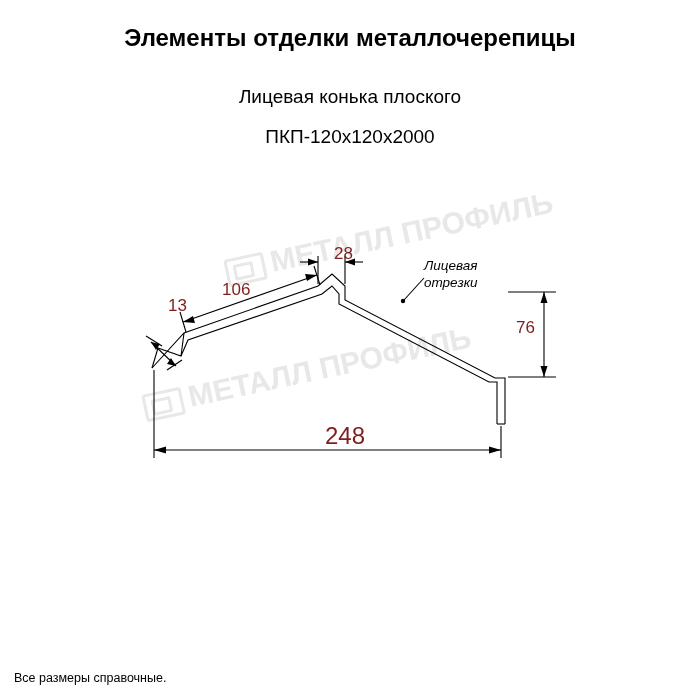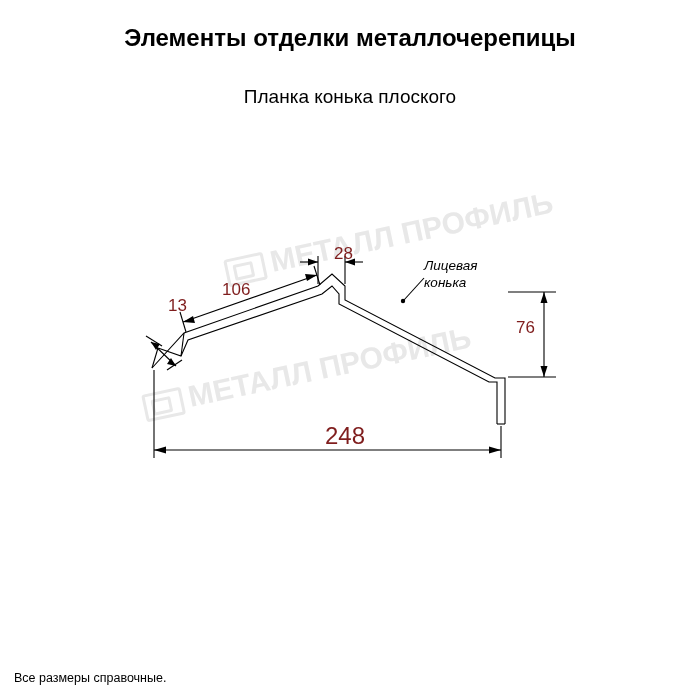--- a/index.html
+++ b/index.html
@@ -118,21 +118,22 @@
     white-space: nowrap;
   }
   svg { display: block; }
 </style>
 </head>
 <body>
 
 <div id="page">
 
   <div class="title">Элементы отделки металлочерепицы</div>
-  <div class="subtitle">Планка конька плоского</div>
+  <div class="subtitle">Лицевая конька плоского</div>
+  <div class="subtitle2">ПКП-120х120х2000</div>
 
   <div class="watermarks">
     <div class="wm wm1">
       <span class="wm-box"></span><span>МЕТАЛЛ ПРОФИЛЬ</span>
     </div>
     <div class="wm wm2">
       <span class="wm-box"></span><span>МЕТАЛЛ ПРОФИЛЬ</span>
     </div>
   </div>
 
@@ -201,21 +202,21 @@
     </svg>
 
     <div class="dim-label" style="left:168px; top:126px;">13</div>
     <div class="dim-label" style="left:222px; top:110px;">106</div>
     <div class="dim-label" style="left:334px; top:74px;">28</div>
     <div class="dim-label" style="left:516px; top:148px;">76</div>
     <div class="dim-label" style="left:325px; top:252px; font-size:24px;">248</div>
 
     <div class="face-label" style="left:424px; top:87px;font-style:italic;">
       <div>Лицевая</div>
-      <div>конька</div>
+      <div>отрезки</div>
     </div>
   </div>
 
   <div class="footer">
     <div>Все размеры справочные.</div>
   </div>
 
 </div>
 
 </body></html>

